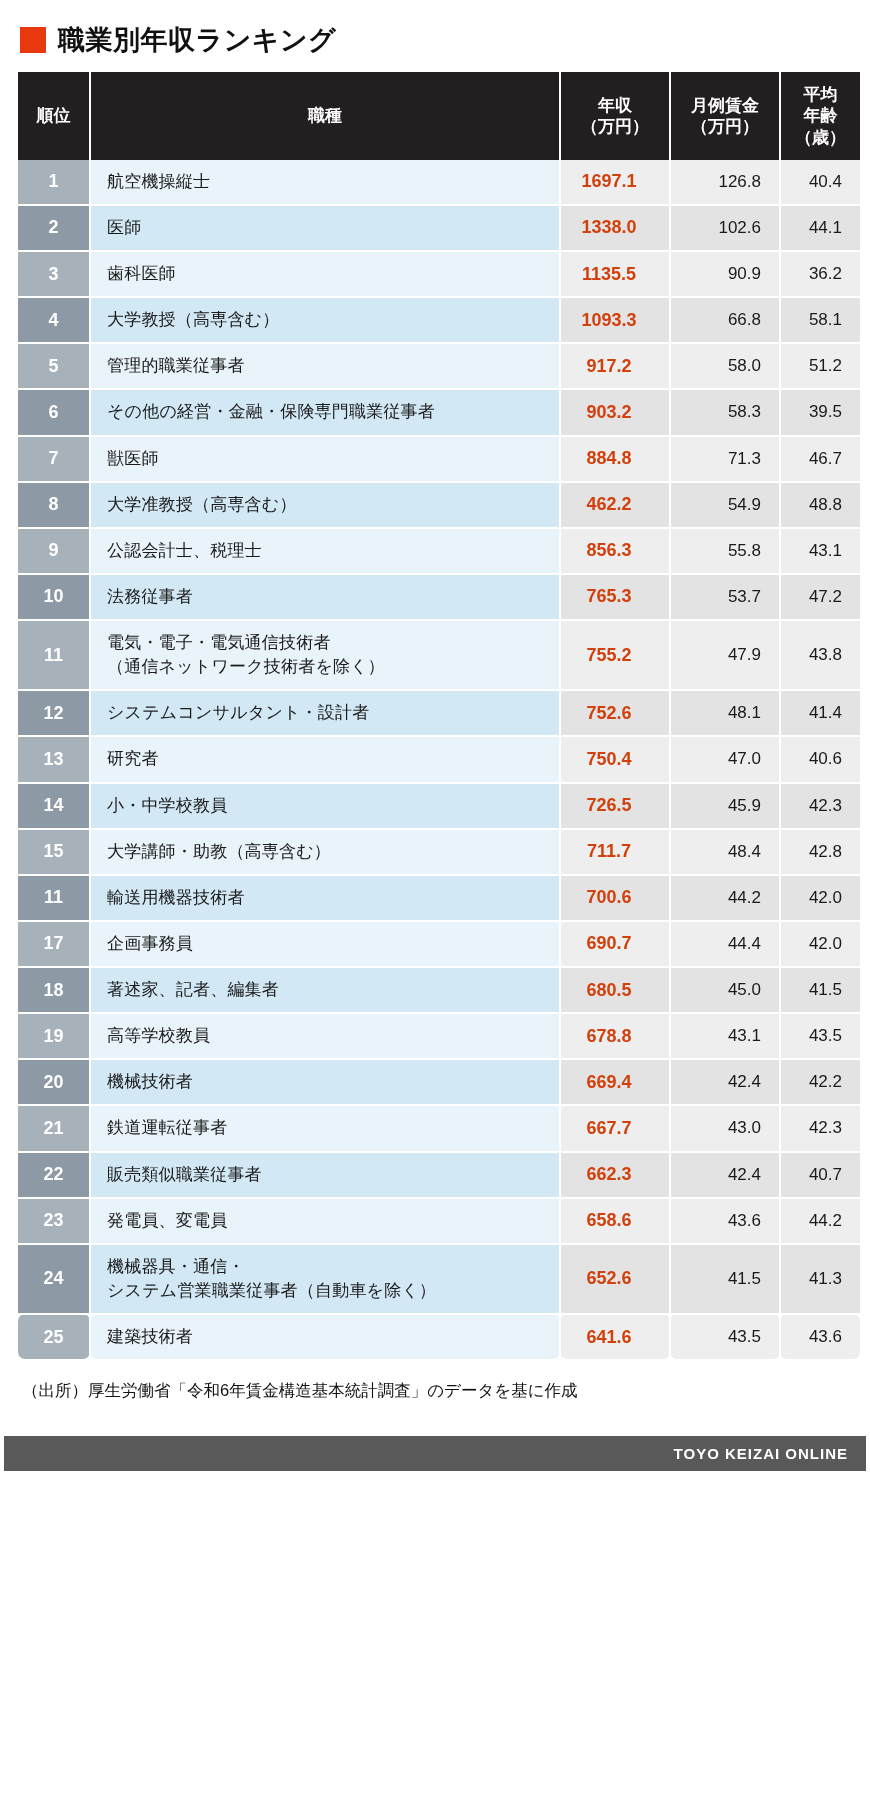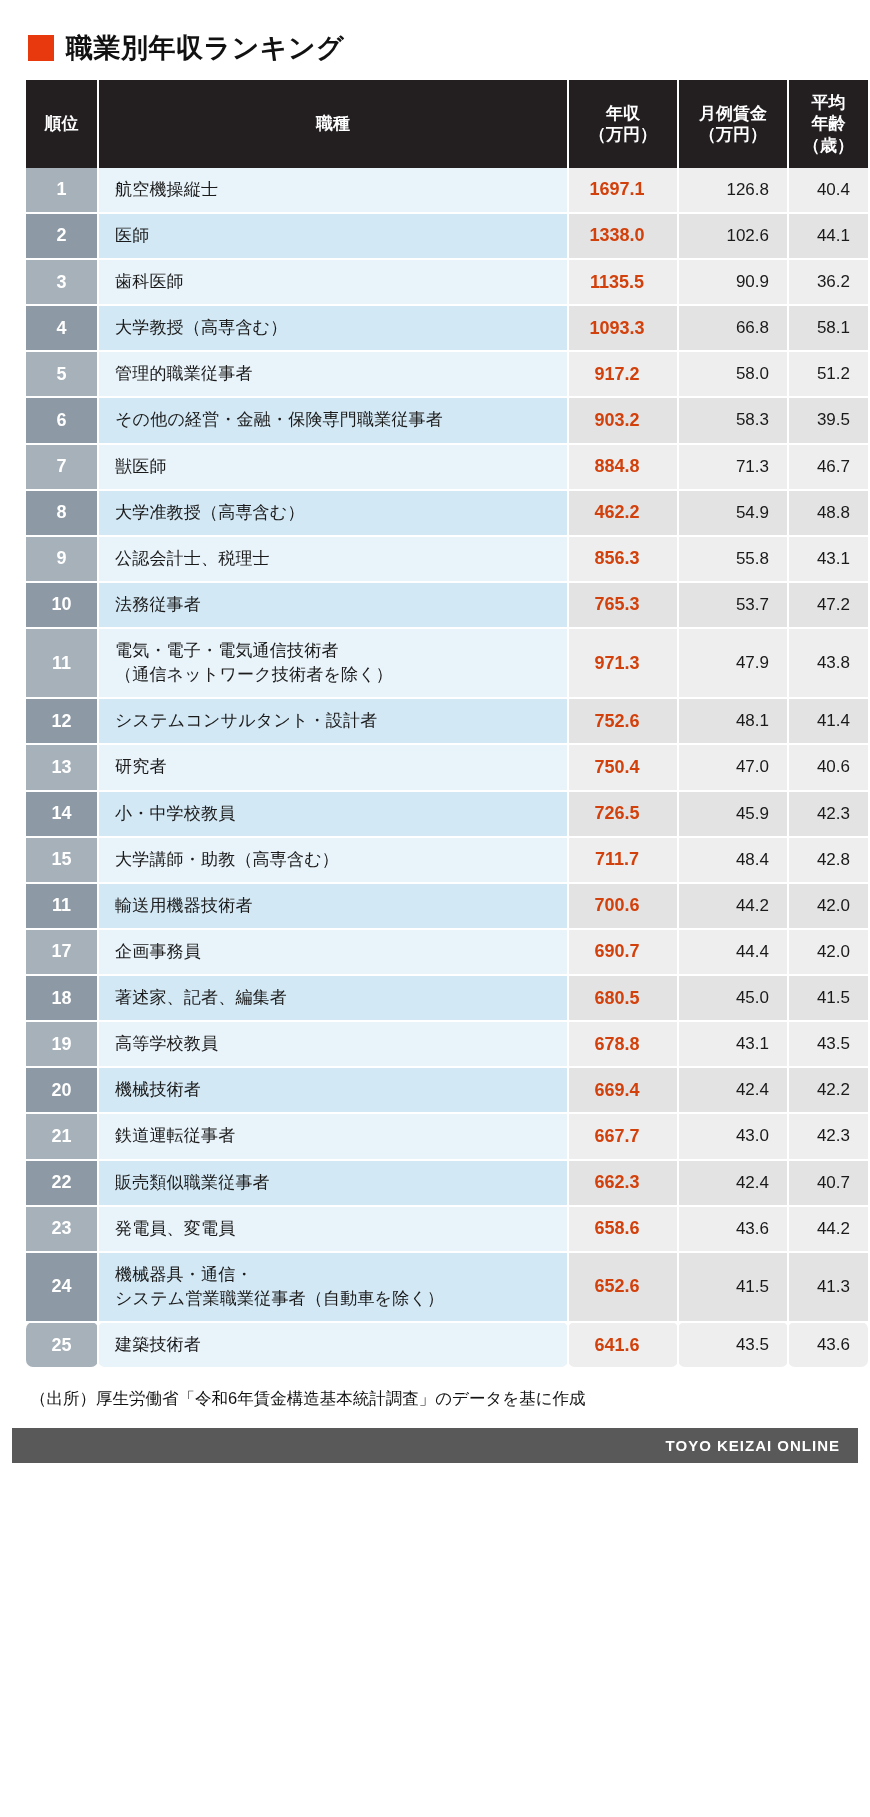--- a/index.html
+++ b/index.html
@@ -9,21 +9,21 @@
   }
   body {
     width: 870px;
     font-family: "Liberation Sans", "DejaVu Sans", sans-serif;
     color: #1a1a1a;
     -webkit-font-smoothing: antialiased;
   }
   .page {
     width: 870px;
     box-sizing: border-box;
-    padding: 12px;
+    padding: 4px;
     position: relative;
   }
   
   .title-row {
     display: flex;
     align-items: center;
     padding: 18px 0 14px 16px;
   }
   .title-marker {
     width: 26px;
@@ -114,21 +114,21 @@
   .notes {
     padding: 18px 18px 8px 18px;
     font-size: 16.5px;
     line-height: 1.62;
     color: #111111;
     text-align: justify;
   }
   .notes p { margin: 0; }
   
   .footer {
-    margin-top: 8px;
+    margin-top: 24px;
     background: #595959;
     color: #ffffff;
     text-align: right;
     font-size: 15px;
     letter-spacing: 1px;
     padding: 9px 18px;
     font-weight: bold;
   }
 </style>
 </head>
@@ -263,21 +263,21 @@
             <td class="num annual">765.3</td>
             <td class="num">53.7</td>
             <td class="num">47.2</td>
           </tr>
           <tr>
             <td class="rank">11</td>
             <td class="job">
               <div>電気・電子・電気通信技術者</div>
               <div>（通信ネットワーク技術者を除く）</div>
             </td>
-            <td class="num annual">971.3</td>
+            <td class="num annual">755.2</td>
             <td class="num">47.9</td>
             <td class="num">43.8</td>
           </tr>
           <tr class="alt">
             <td class="rank">12</td>
             <td class="job">
               <div>システムコンサルタント・設計者</div>
             </td>
             <td class="num annual">752.6</td>
             <td class="num">48.1</td>

